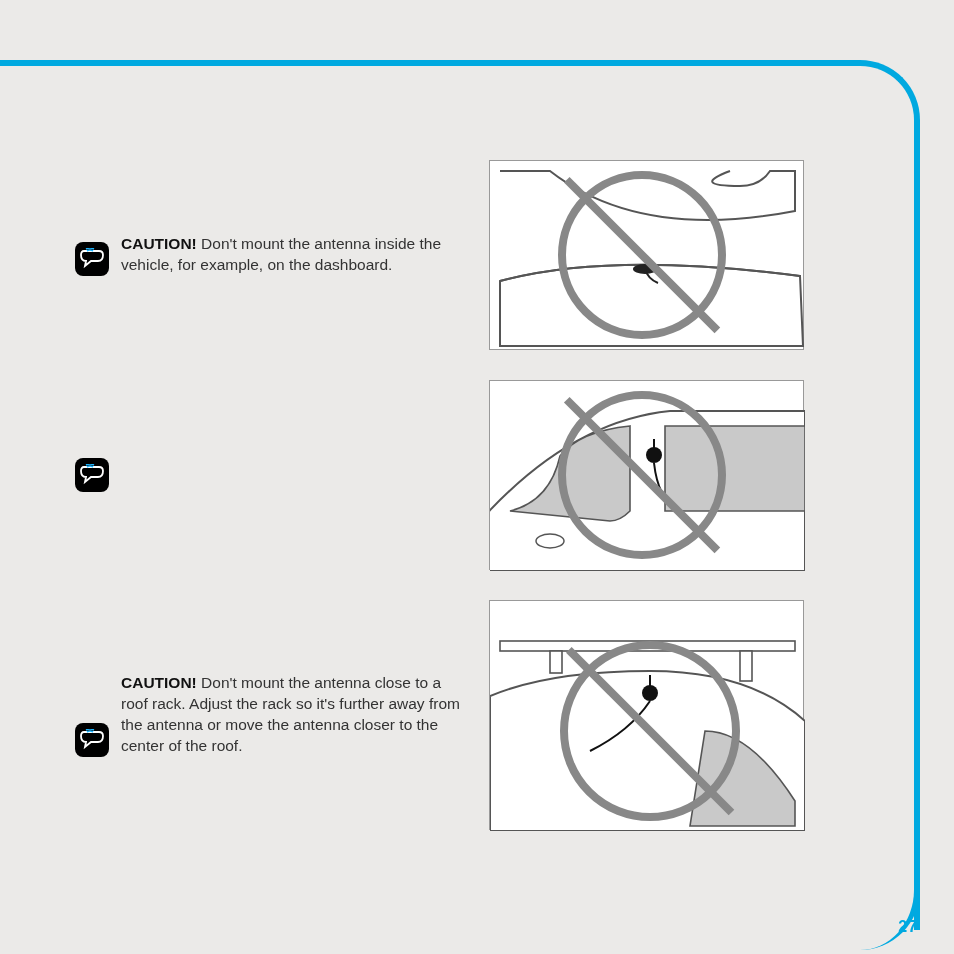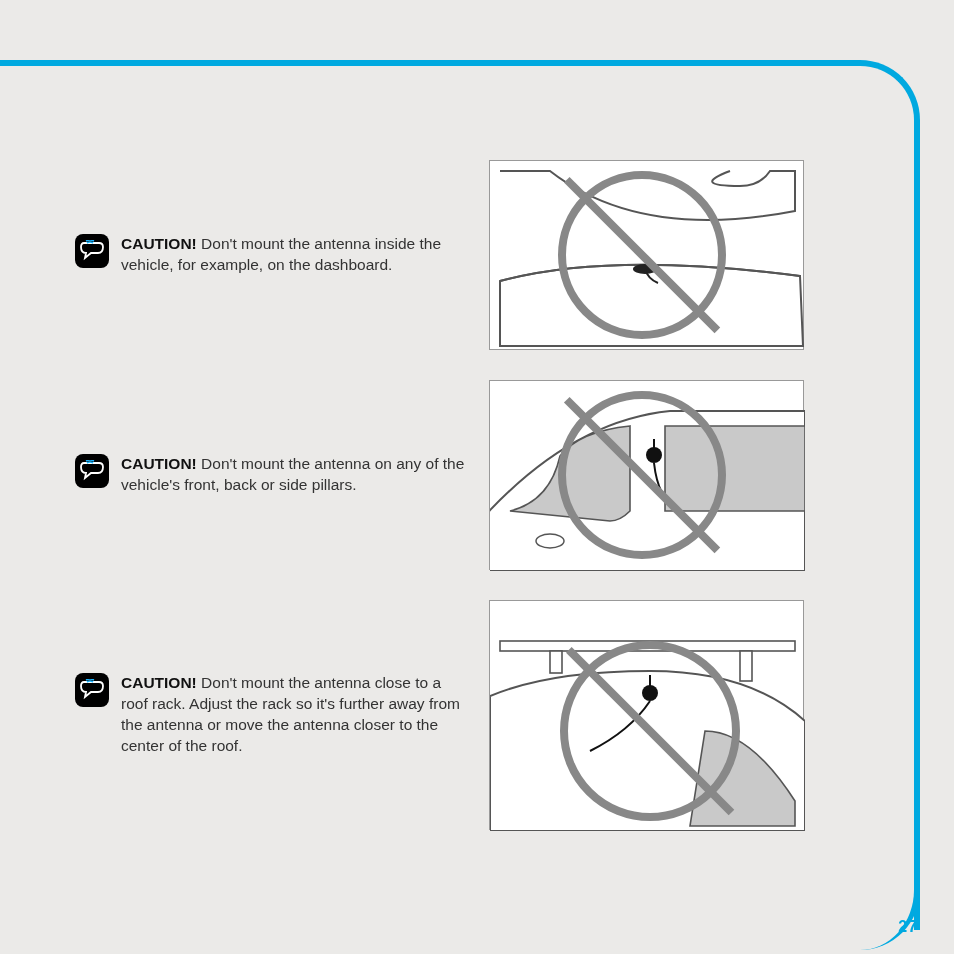--- a/index.html
+++ b/index.html
@@ -40,21 +40,21 @@
     width: 800px;
   }
   .row {
     display: flex;
     align-items: center;
     gap: 24px;
     margin-bottom: 30px;
   }
   .left {
     display: flex;
-    align-items: flex-start;
+    align-items: flex-end;
     gap: 12px;
     width: 390px;
     flex-shrink: 0;
   }
   .icon-box {
     width: 34px;
     height: 34px;
     background: #000;
     border-radius: 8px;
     flex-shrink: 0;
@@ -141,23 +141,20 @@
 
     <div class="row">
       <div class="left">
         <div class="icon-box">
           <svg width="24" height="22" viewBox="0 0 24 22">
             <path d="M4 3 Q1 3 1 7 Q1 13 6 13 L5 18 L11 13 L18 13 Q23 13 23 7 Q23 3 19 3 Z" fill="none" stroke="#fff" stroke-width="1.8"></path>
             <path d="M6 1 Q10 -1 14 1" fill="none" stroke="#1fb6ff" stroke-width="1.6"></path>
             <path d="M7 3 Q10 1 13 3" fill="none" stroke="#1fb6ff" stroke-width="1.6"></path>
           </svg>
         </div>
-        <div class="caution-text">
-          <strong>CAUTION!</strong><span> Don't mount the antenna on any of the vehicle's front, back or side pillars.</span>
-        </div>
       </div>
       <div class="illus">
         <svg width="315" height="190" viewBox="0 0 315 190">
           <path d="M-10 140 Q80 40 180 30 L315 30 L315 190 L-10 190 Z" fill="#fff" stroke="#555" stroke-width="2"></path>
           <path d="M20 130 Q60 120 70 75 Q90 50 140 45 L140 130 Q130 140 120 140 Z" fill="#c9c9c9" stroke="#555" stroke-width="1.6"></path>
           <path d="M175 45 L315 45 L315 130 L175 130 Z" fill="#c9c9c9" stroke="#555" stroke-width="1.6"></path>
           <ellipse cx="60" cy="160" rx="14" ry="7" fill="none" stroke="#555" stroke-width="1.5"></ellipse>
           <circle cx="164" cy="74" r="8" fill="#111"></circle>
           <path d="M164 74 L164 58" stroke="#111" stroke-width="2"></path>
           <path d="M164 82 Q166 100 172 112" fill="none" stroke="#111" stroke-width="2"></path>

